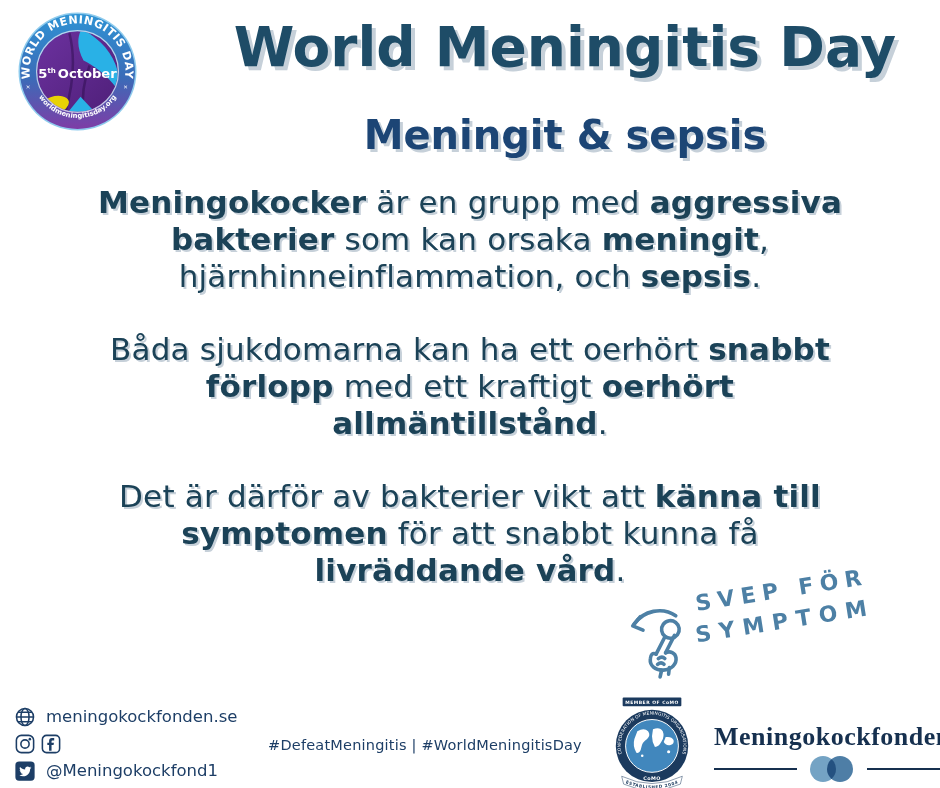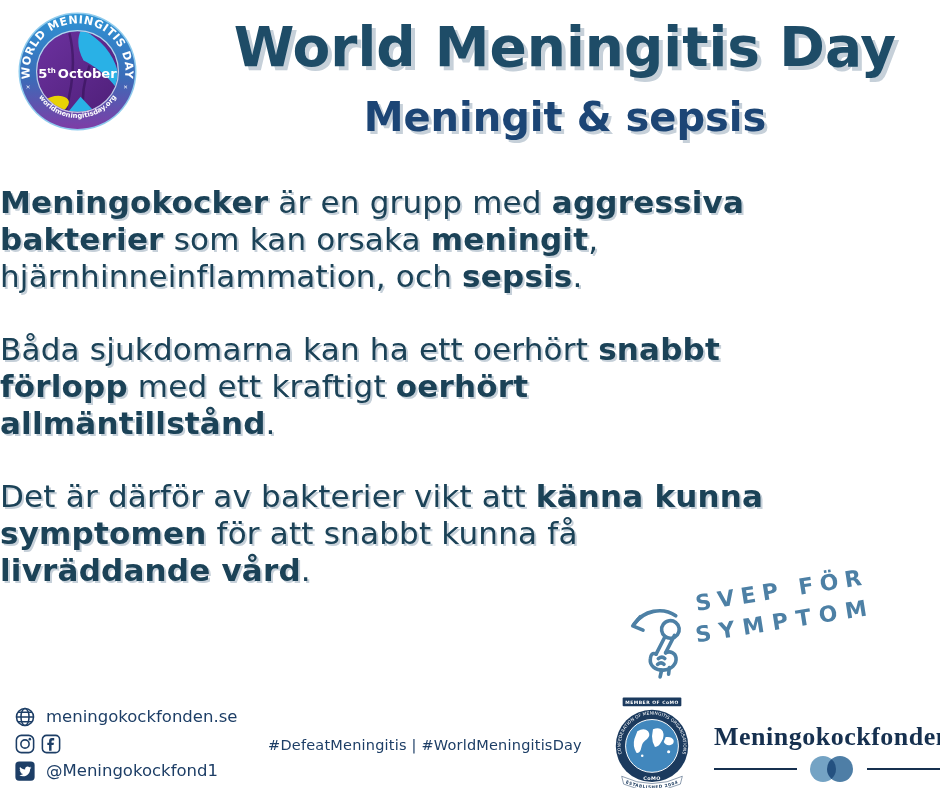--- a/index.html
+++ b/index.html
@@ -9,27 +9,27 @@
   }
 
   
   .badge-svg{position:absolute;left:17px;top:11px;width:121px;height:121px;}
   .header{position:absolute;left:190px;right:0;top:14px;text-align:center;}
   .page-title{
     margin:0;font-size:55px;font-weight:bold;letter-spacing:0px;line-height:1.2;
     color:var(--title-text);text-shadow:4px 4px 0 var(--text-shadow);
   }
   .page-subtitle{
-    margin:14px 0 0;font-size:40px;font-weight:bold;
+    margin:32px 0 0;font-size:40px;font-weight:bold;
     color:var(--subtitle-text);text-shadow:3px 3px 0 var(--text-shadow);
   }
 
   
   .body-text{
-    position:absolute;left:0;right:0;top:184px;text-align:left;
+    position:absolute;left:0;right:0;top:184px;text-align:center;
     font-size:31px;line-height:37px;letter-spacing:.2px;
     color:var(--body-text);text-shadow:2px 2px 0 var(--text-shadow);
   }
   .body-text p{margin:0 0 36px;}
   .body-text .b{font-weight:bold;}
 
   
   .swipe{position:absolute;left:618px;top:584px;width:260px;height:110px;}
   .swipe-hand{position:absolute;left:0;top:16px;width:80px;height:84px;}
   .swipe-stroke{stroke:var(--swipe-accent);}
@@ -135,21 +135,21 @@
   </svg>
 
   <div class="header">
     <h1 class="page-title">World Meningitis Day</h1>
     <h2 class="page-subtitle">Meningit &amp; sepsis</h2>
   </div>
 
   <div class="body-text">
     <p><span class="b">Meningokocker</span><span> är en grupp med </span><span class="b">aggressiva</span><br><span class="b">bakterier</span><span> som kan orsaka </span><span class="b">meningit</span><span>,</span><br><span>hjärnhinneinflammation, och </span><span class="b">sepsis</span><span>.</span></p>
     <p><span>Båda sjukdomarna kan ha ett oerhört </span><span class="b">snabbt</span><br><span class="b">förlopp</span><span> med ett kraftigt </span><span class="b">oerhört</span><br><span class="b">allmäntillstånd</span><span>.</span></p>
-    <p><span>Det är därför av bakterier vikt att </span><span class="b">känna kunna</span><br><span class="b">symptomen</span><span> för att snabbt kunna få</span><br><span class="b">livräddande vård</span><span>.</span></p>
+    <p><span>Det är därför av bakterier vikt att </span><span class="b">känna till</span><br><span class="b">symptomen</span><span> för att snabbt kunna få</span><br><span class="b">livräddande vård</span><span>.</span></p>
   </div>
 
   <div class="swipe">
     <svg class="swipe-hand" viewBox="0 0 100 104">
       <g class="swipe-stroke" fill="none" stroke-width="4.5" stroke-linecap="round" stroke-linejoin="round" transform="rotate(-8 55 55)">
         <path d="M77 22 C62 8 38 10 24 25"></path>
         <path d="M33 17 L22 27 L34 34"></path>
         <circle cx="68" cy="38" r="11"></circle>
         <path d="M60 46 L46 66"></path>
         <path d="M72 46 L58 66"></path>

